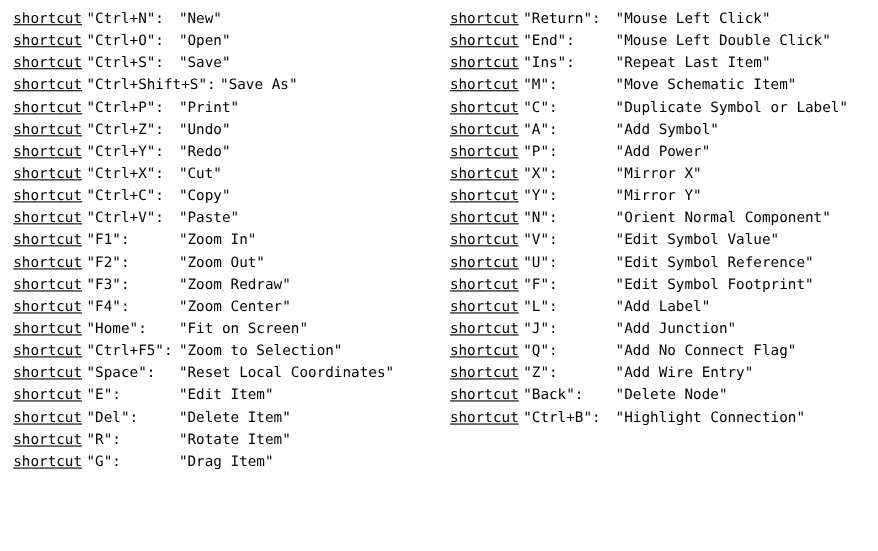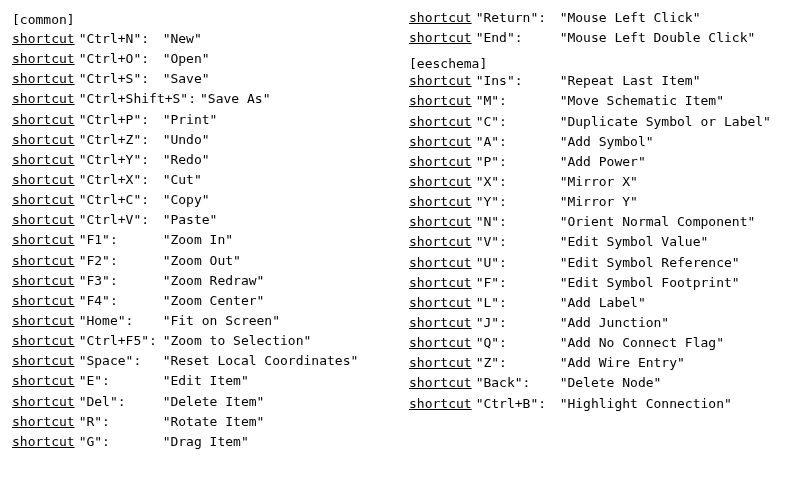--- a/index.html
+++ b/index.html
@@ -45,23 +45,20 @@
     .kw-desc {
       color: #000;
     }
   </style>
 </head>
 <body>
 
 <div class="container">
 
   <div class="column">
-    <div class="section-header">
-      <span>[common]</span>
-    </div>
     <div id="left-shortcuts">
         <div class="shortcut-row">
           <span class="kw-shortcut">shortcut</span>
           <span class="kw-key">"Ctrl+N":</span>
           <span class="kw-desc">"New"</span>
         </div>
         <div class="shortcut-row">
           <span class="kw-shortcut">shortcut</span>
           <span class="kw-key">"Ctrl+O":</span>
           <span class="kw-desc">"Open"</span>
@@ -170,23 +167,20 @@
           <span class="kw-shortcut">shortcut</span>
           <span class="kw-key">"Return":</span>
           <span class="kw-desc">"Mouse Left Click"</span>
         </div>
         <div class="shortcut-row">
           <span class="kw-shortcut">shortcut</span>
           <span class="kw-key">"End":</span>
           <span class="kw-desc">"Mouse Left Double Click"</span>
         </div>
       </div>
-    <div style="margin-top: 8px;">
-      <span>[eeschema]</span>
-    </div>
     <div id="right-shortcuts">
         <div class="shortcut-row">
           <span class="kw-shortcut">shortcut</span>
           <span class="kw-key">"Ins":</span>
           <span class="kw-desc">"Repeat Last Item"</span>
         </div>
         <div class="shortcut-row">
           <span class="kw-shortcut">shortcut</span>
           <span class="kw-key">"M":</span>
           <span class="kw-desc">"Move Schematic Item"</span>

